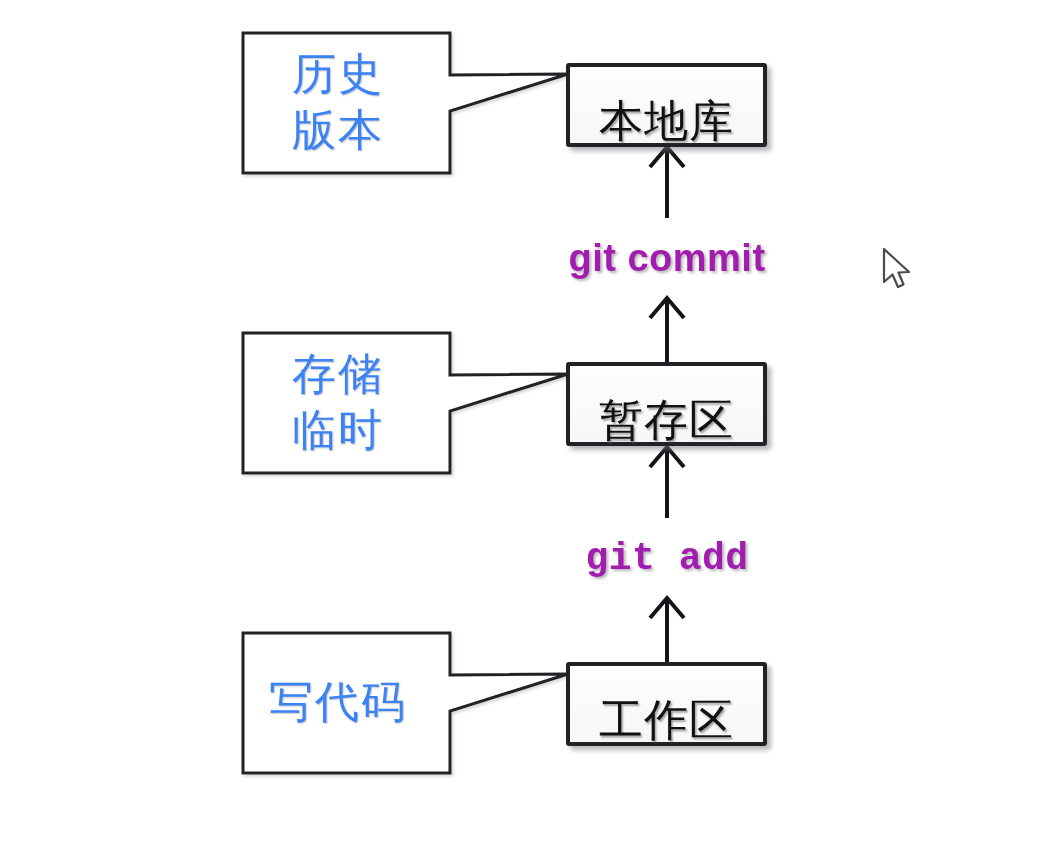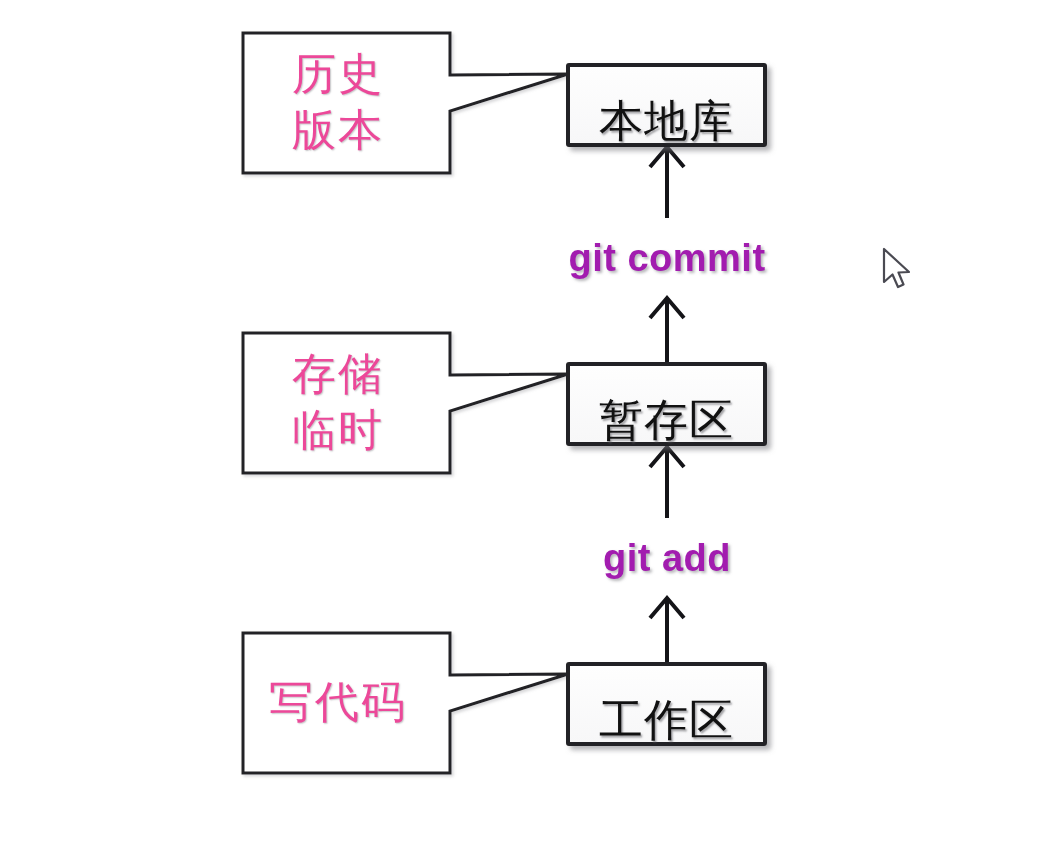--- a/index.html
+++ b/index.html
@@ -43,21 +43,21 @@
   }
   .callout-label {
     position: absolute;
     display: flex;
     flex-direction: column;
     align-items: center;
     justify-content: center;
     font-family: "Liberation Serif", "DejaVu Serif", serif;
     font-size: 44px;
     line-height: 1.28;
-    color: #ec4899;
+    color: #3b82f6;
     letter-spacing: 2px;
     white-space: nowrap;
     text-shadow: 1px 1px 1.5px rgba(110,110,115,0.40);
     pointer-events: none;
   }
   .edge-label {
     position: absolute;
     display: flex;
     align-items: center;
     justify-content: center;
@@ -156,21 +156,21 @@
   </div>
 
   <div class="node-label" style="left:568px; top:664px; width:197px; height:80px;">
     <span>工作区</span>
   </div>
 
   <div class="edge-label" style="left:487px; top:232px; width:360px; height:52px;">
     <span>git commit</span>
   </div>
 
-  <div class="edge-label" style="left:487px; top:532px; width:360px; height:52px;">
+  <div class="edge-label" style="left:487px; top:532px; width:360px; height:52px;font-family:Liberation Mono, monospace;">
     <span>git add</span>
   </div>
 
   <svg id="mouse-cursor" width="34" height="46" viewBox="0 0 34 46" style="left:880px; top:246px;">
     <path d="M 4 3 L 4 36 L 12.5 28.5 L 18 41 L 23.5 38.5 L 18.5 26.5 L 29 26 Z" fill="#ffffff" stroke="#4a4a52" stroke-width="2.2" stroke-linejoin="round"></path>
   </svg>
 
 </div>
 
 </body></html>

